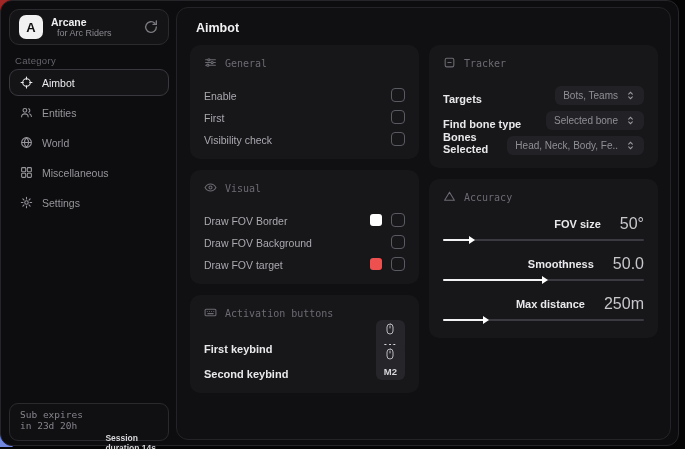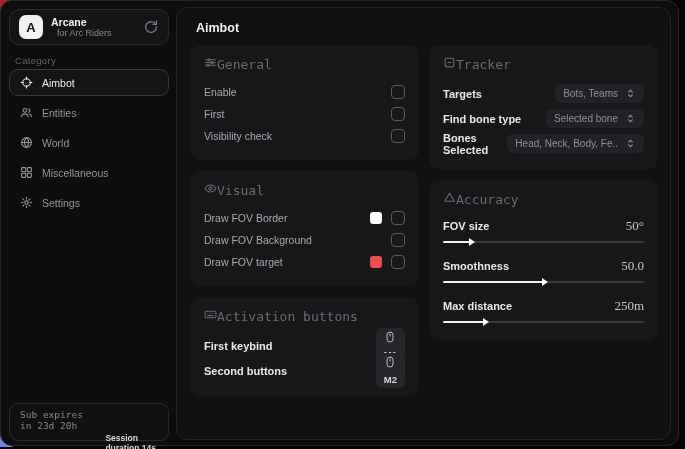--- a/index.html
+++ b/index.html
@@ -69,26 +69,26 @@
     overflow:hidden;
   }
   .page-title { margin:13px 0 10px 19px; font-size:12.5px; font-weight:bold; color:#f2f2f4; }
   .columns { display:flex; gap:10px; padding:0 12px 0 13px; align-items:flex-start; }
   .col { flex:1; display:flex; flex-direction:column; gap:11px; min-width:0; }
 
   .card {
     background:#17171a; border-radius:10px; padding:11px 14px 13px 14px;
   }
   .card-header {
-    display:flex; align-items:center; margin-bottom:9px;
-    color:#6b6b72; font-family:"DejaVu Sans Mono", monospace; font-size:13px;text-align:right;
+    display:flex; align-items:center; gap:8px; margin-bottom:9px;
+    color:#6b6b72; font-family:"DejaVu Sans Mono", monospace; font-size:10px;text-align:right;
   }
   .card-header svg { width:13px; height:13px; }
 
-  .row { display:flex; align-items:center; justify-content:space-between; height:22px; }
+  .row { display:flex; align-items:flex-end; justify-content:space-between; height:22px; }
   .row-lg { height:25px; }
   .row-label { font-size:10.5px; color:#a9a9af; }
   .row-label-strong { font-size:11px; font-weight:bold; color:#e9e9ec; }
 
   .checkbox {
     width:14px; height:14px; border:1.5px solid #5a5a62; border-radius:4px;
     background:transparent; cursor:pointer; flex:none;
   }
   .swatch { width:12px; height:12px; border-radius:3px; cursor:pointer; flex:none; }
   .row-controls { display:flex; align-items:center; gap:9px; }
@@ -101,22 +101,22 @@
   .keybind-btn svg { width:12px; height:12px; color:#b9b9bf; }
 
   .select-btn {
     display:flex; align-items:center; gap:7px; background:#222226;
     border-radius:6px; padding:4px 8px; cursor:pointer;
     color:#8f8f96; font-size:10px; white-space:nowrap;
   }
   .select-btn svg { width:11px; height:11px; flex:none; color:#9a9aa1; }
 
   .slider-group { margin-bottom:9px; }
-  .slider-row { display:flex; align-items:center; justify-content:space-between; height:20px; }
-  .slider-value { font-size:13px; color:#c7c7cc;font-family:Liberation Serif, serif; }
+  .slider-row { display:flex; align-items:center; justify-content:flex-end; height:20px;gap:19px; }
+  .slider-value { font-size:16px; color:#c7c7cc; }
   .slider {
     position:relative; height:10px; display:flex; align-items:center; cursor:pointer; margin-top:1px;
   }
   .slider-track { position:absolute; left:0; right:0; height:2px; background:#3a3a40; border-radius:2px; }
   .slider-fill { position:absolute; left:0; height:2px; background:#f2f2f4; border-radius:2px; }
   .slider-thumb {
     position:absolute; top:1px; width:0; height:0; margin-left:-2px;
     border-left:6px solid #ffffff; border-top:4px solid transparent; border-bottom:4px solid transparent;
   }
 </style>
@@ -282,21 +282,21 @@
             <span class="row-label-strong">First keybind</span>
             <span class="keybind-btn">
               <svg viewBox="0 0 24 24" fill="none" stroke="currentColor" stroke-width="2" stroke-linecap="round">
                 <rect x="6" y="2" width="12" height="20" rx="6"></rect>
                   <path d="M12 6v4"></path>
               </svg>
               <span>M1</span>
             </span>
           </div>
           <div class="row row-lg">
-            <span class="row-label-strong">Second buttons</span>
+            <span class="row-label-strong">Second keybind</span>
             <span class="keybind-btn">
               <svg viewBox="0 0 24 24" fill="none" stroke="currentColor" stroke-width="2" stroke-linecap="round">
                 <rect x="6" y="2" width="12" height="20" rx="6"></rect>
                   <path d="M12 6v4"></path>
               </svg>
               <span>M2</span>
             </span>
           </div>
         </div>
       </div>

